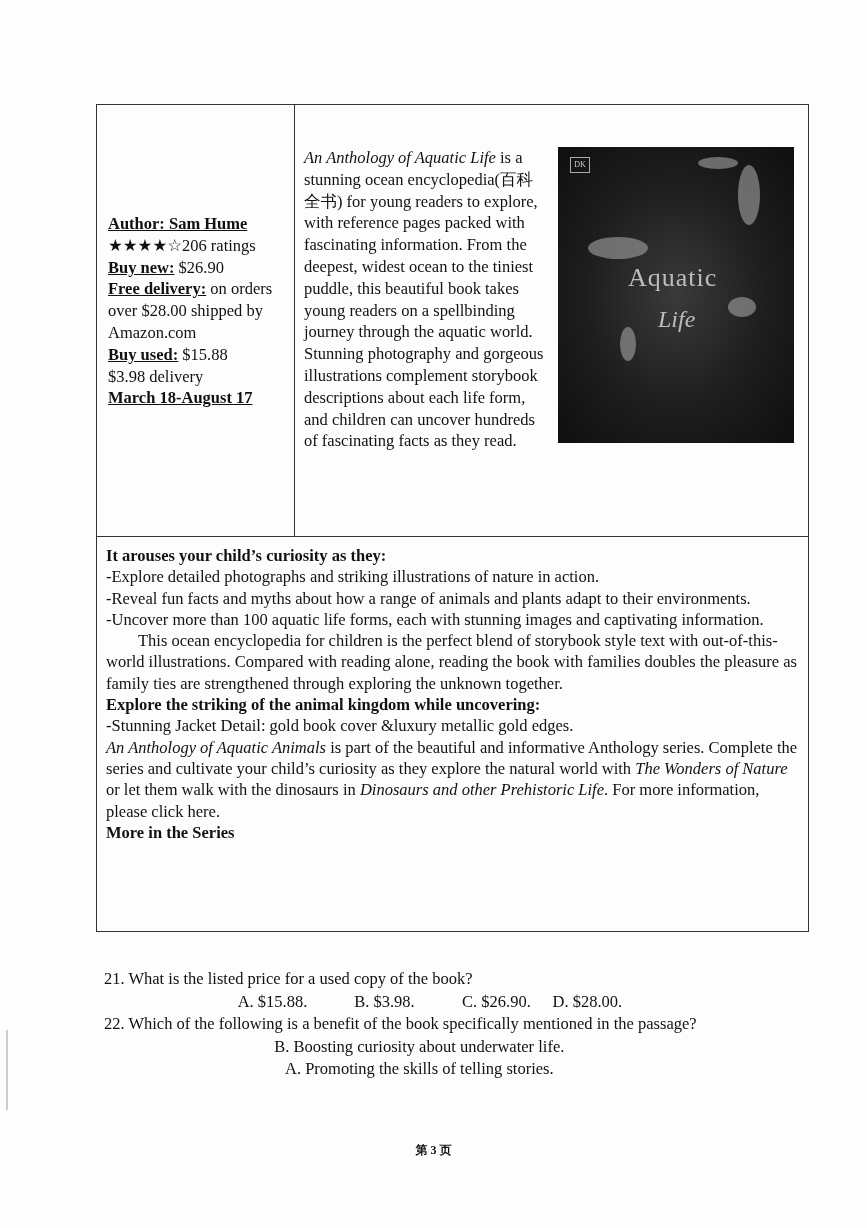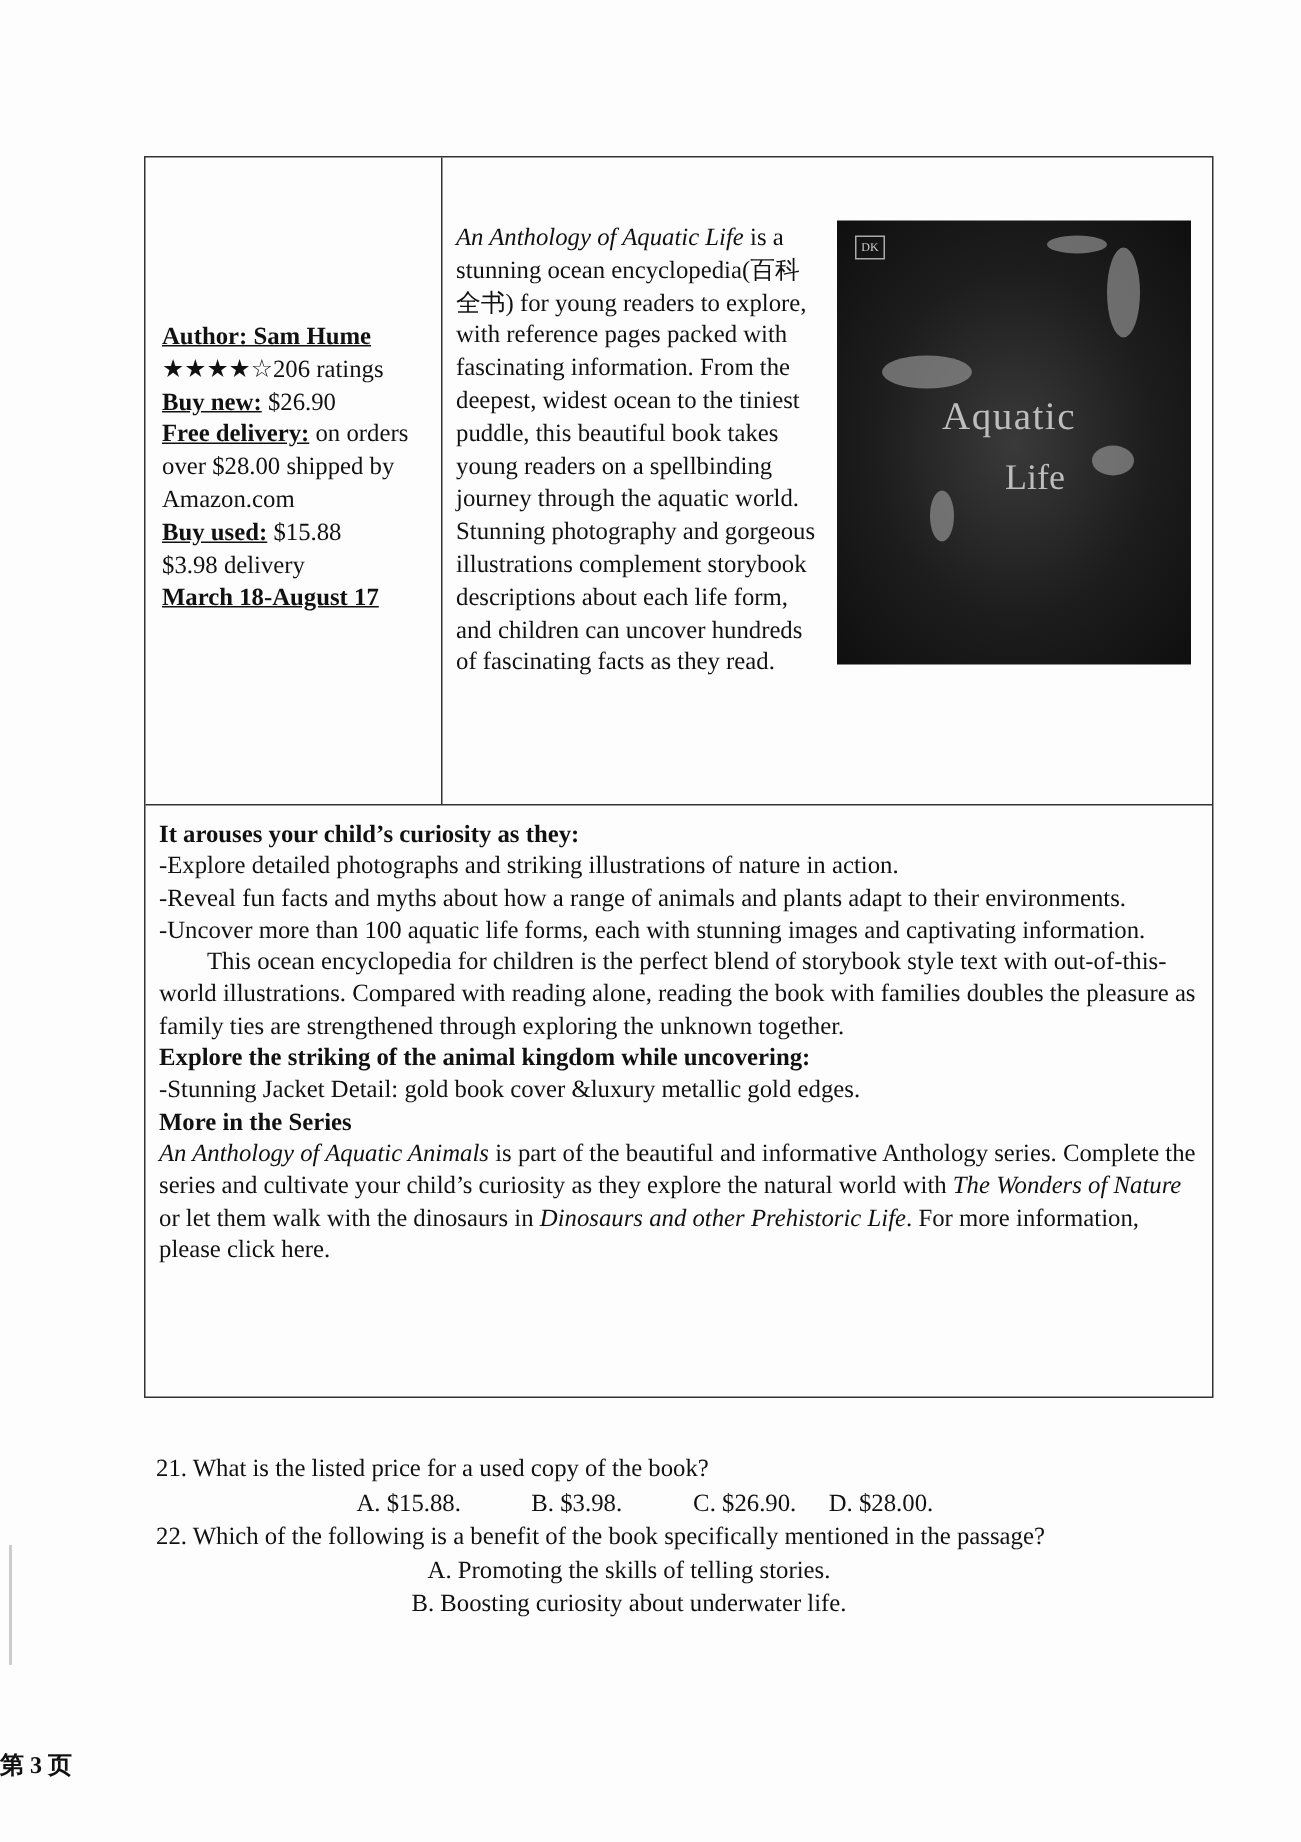--- a/index.html
+++ b/index.html
@@ -12,31 +12,31 @@
   .left-cell { position:absolute; left:0; top:0; width:198px; height:100%; border-right:1.5px solid #333; box-sizing:border-box; }
   .left-info { position:absolute; left:11px; top:108px; font-size:16.5px; line-height:21.8px; }
   .left-info b { font-weight:bold;text-decoration:underline; }
   .right-cell { position:absolute; left:198px; top:0; right:0; height:100%; }
   .desc { position:absolute; left:9px; top:42px; width:490px; font-size:16.5px; line-height:21.8px; }
   .cover { float:right; width:236px; height:296px; margin:0 0 4px 10px;
            background:radial-gradient(ellipse at 50% 50%, #3a3a3a 0%, #1d1d1d 55%, #0f0f0f 100%);
            position:relative; }
   .cover .logo { position:absolute; left:12px; top:10px; width:18px; height:14px; border:1px solid #aaa; color:#ccc; font-size:8px; line-height:14px; text-align:center; }
   .cover .title1 { position:absolute; left:70px; top:120px; color:#bdbdbd; font-size:26px; letter-spacing:1px; }
-  .cover .title2 { position:absolute; left:112px; top:162px; color:#bdbdbd; font-size:24px; }
+  .cover .title2 { position:absolute; left:100px; top:162px; color:#bdbdbd; font-style:italic; font-size:24px; }
   .cover .fish { position:absolute; background:#9a9a9a; border-radius:50%; opacity:.65; }
   .bottom-row { position:absolute; left:0; top:432px; width:100%; padding:8px 9px 0 9px; box-sizing:border-box;
                 font-size:16.5px; line-height:21.3px; }
   .bottom-row p { margin:0; }
   .indent { text-indent:32px; }
   .questions { position:absolute; left:104px; top:968px; font-size:16.5px; line-height:22.5px; }
   .questions p { margin:0; }
   .opt { padding-left:38px;text-align:center; }
   .opts-row span { display:inline-block; }
-  .footer { position:absolute; left:0; width:867px; top:1167px; text-align:left; font-size:16px; font-weight:bold; }
+  .footer { position:absolute; left:0; width:867px; top:1142px; text-align:center; font-size:12px; font-weight:bold; }
   .left-margin-mark { position:absolute; left:6px; top:1030px; width:2px; height:80px; background:#ccc; }
 </style>
 </head>
 <body>
 
 <div class="page">
   <div class="table-box">
     <div class="top-row">
       <div class="left-cell">
         <div class="left-info">
@@ -66,30 +66,30 @@
       </div>
     </div>
     <div class="bottom-row">
       <p><b>It arouses your child’s curiosity as they:</b></p>
       <p>-Explore detailed photographs and striking illustrations of nature in action.</p>
       <p>-Reveal fun facts and myths about how a range of animals and plants adapt to their environments.</p>
       <p>-Uncover more than 100 aquatic life forms, each with stunning images and captivating information.</p>
       <p class="indent">This ocean encyclopedia for children is the perfect blend of storybook style text with out-of-this-world illustrations. Compared with reading alone, reading the book with families doubles the pleasure as family ties are strengthened through exploring the unknown together.</p>
       <p><b>Explore the striking of the animal kingdom while uncovering:</b></p>
       <p>-Stunning Jacket Detail: gold book cover &amp;luxury metallic gold edges.</p>
+      <p><i>An Anthology of Aquatic Animals</i><span> is part of the beautiful and informative Anthology series. Complete the series and cultivate your child’s curiosity as they explore the natural world with </span><i>The Wonders of Nature</i><span> or let them walk with the dinosaurs in </span><i>Dinosaurs and other Prehistoric Life</i><span>. For more information, please click here.</span></p>
       <p><b>More in the Series</b></p>
-      <p><i>An Anthology of Aquatic Animals</i><span> is part of the beautiful and informative Anthology series. Complete the series and cultivate your child’s curiosity as they explore the natural world with </span><i>The Wonders of Nature</i><span> or let them walk with the dinosaurs in </span><i>Dinosaurs and other Prehistoric Life</i><span>. For more information, please click here.</span></p>
     </div>
   </div>
 
   <div class="questions">
     <p>21. What is the listed price for a used copy of the book?</p>
     <p class="opt opts-row">
       <span style="width:112px">A. $15.88.</span><span style="width:112px">B. $3.98.</span><span style="width:112px">C. $26.90.</span><span>D. $28.00.</span>
     </p>
     <p>22. Which of the following is a benefit of the book specifically mentioned in the passage?</p>
+    <p class="opt">B. Boosting curiosity about underwater life.</p>
     <p class="opt">A. Promoting the skills of telling stories.</p>
-    <p class="opt">B. Boosting curiosity about underwater life.</p>
   </div>
 
   <div class="footer">第 3 页</div>
   <div class="left-margin-mark"></div>
 </div>
 
 </body></html>

